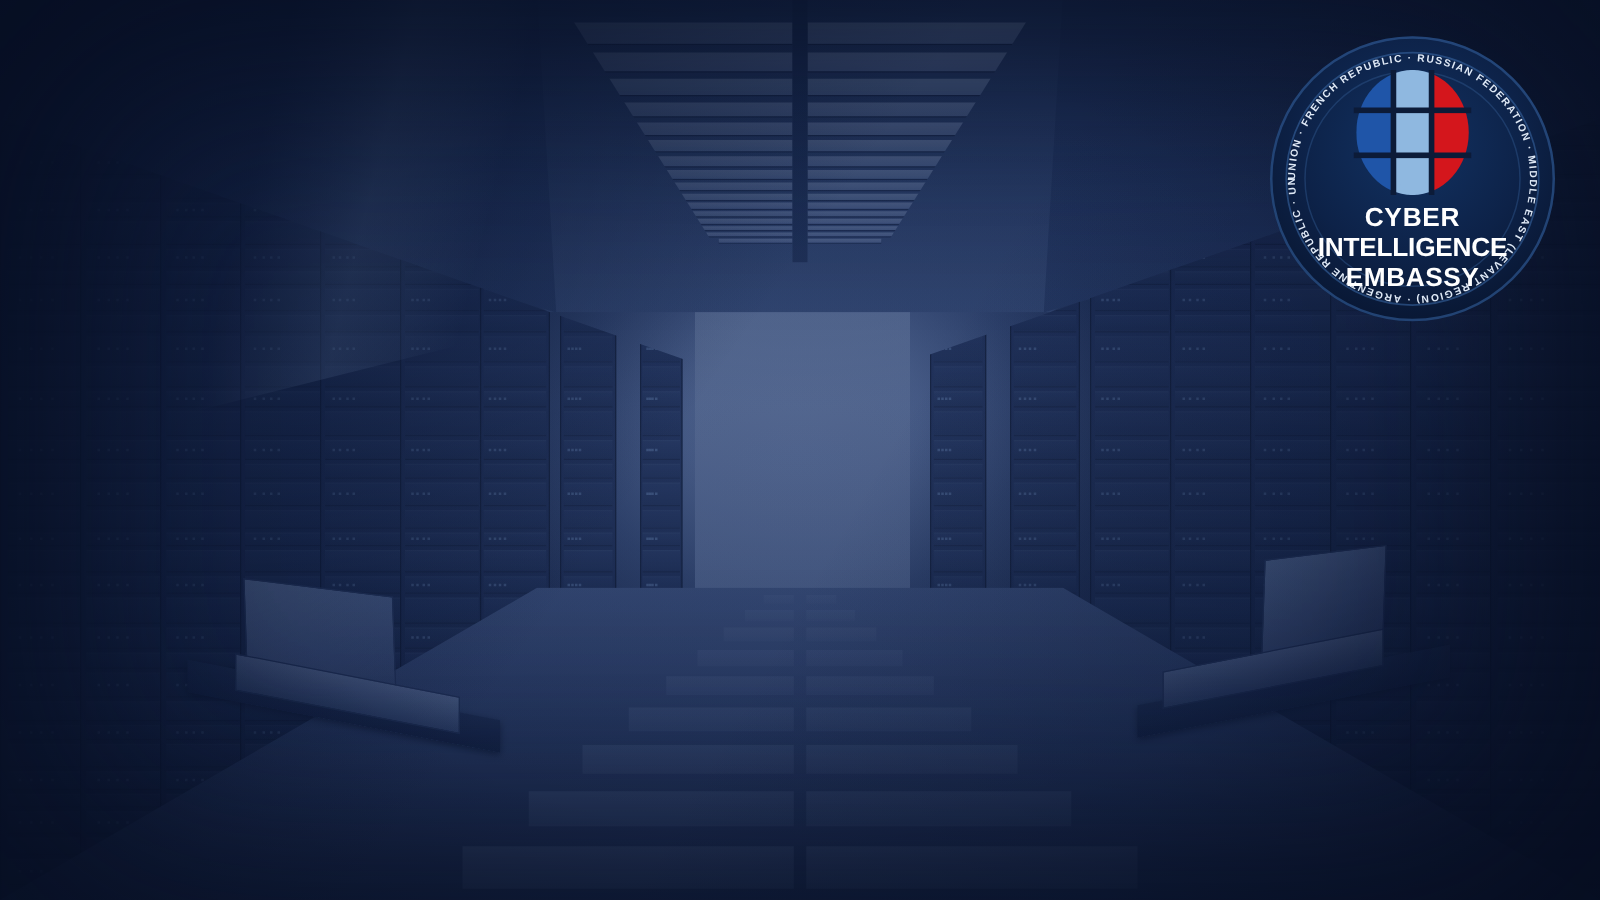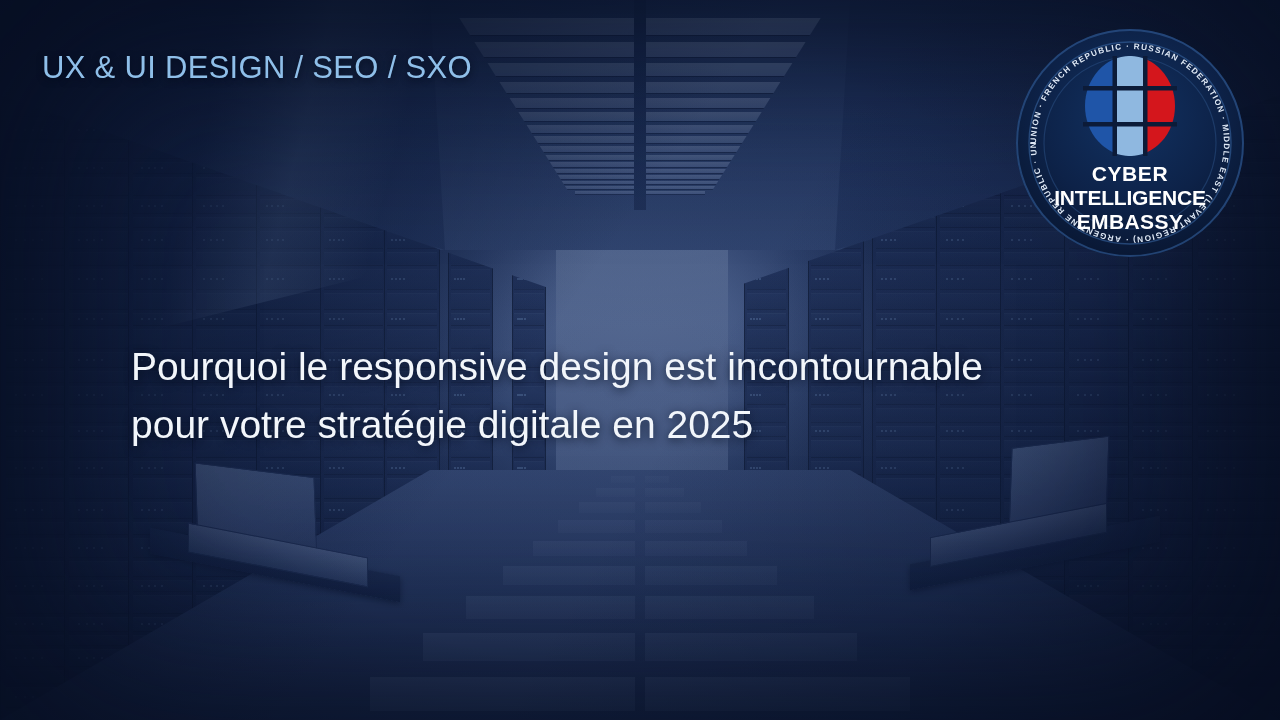--- a/index.html
+++ b/index.html
@@ -2343,26 +2343,21 @@
     <div class="shelf" style="left:910px; top:540px; width:250px; height:26px; transform:skewY(-11deg);"></div>
     <div class="lap-screen" style="left:1010px; top:442px; width:96px; height:84px; transform:skewY(-9deg) rotate(2deg);"></div>
     <div class="lap-base" style="left:930px; top:520px; width:175px; height:28px; transform:skewY(-11deg);"></div>
 
     <div class="tint-blue"></div>
     <div class="diag-streak"></div>
     <div class="tint-corner"></div>
     <div class="vignette"></div>
   </div>
 
-  <div class="kicker">UX &amp; UI DESIGN / SEO / SXO</div>
-
-  <div class="headline">
-    <div>Pourquoi le responsive design est incontournable</div>
-    <div>pour votre stratégie digitale en 2025</div>
-  </div>
+
 
 
   <div class="badge">
     <svg viewBox="0 0 230 230" xmlns="http://www.w3.org/2000/svg" aria-hidden="true">
       <defs>
         <path id="ringpath" d="M 115,115 m -94,0 a 94,94 0 1,1 188,0 a 94,94 0 1,1 -188,0"></path>
         <clipPath id="globeclip">
           <ellipse cx="115" cy="78" rx="45" ry="50"></ellipse>
         </clipPath>
         <radialGradient id="fieldgrad" cx="50%" cy="38%" r="72%">

